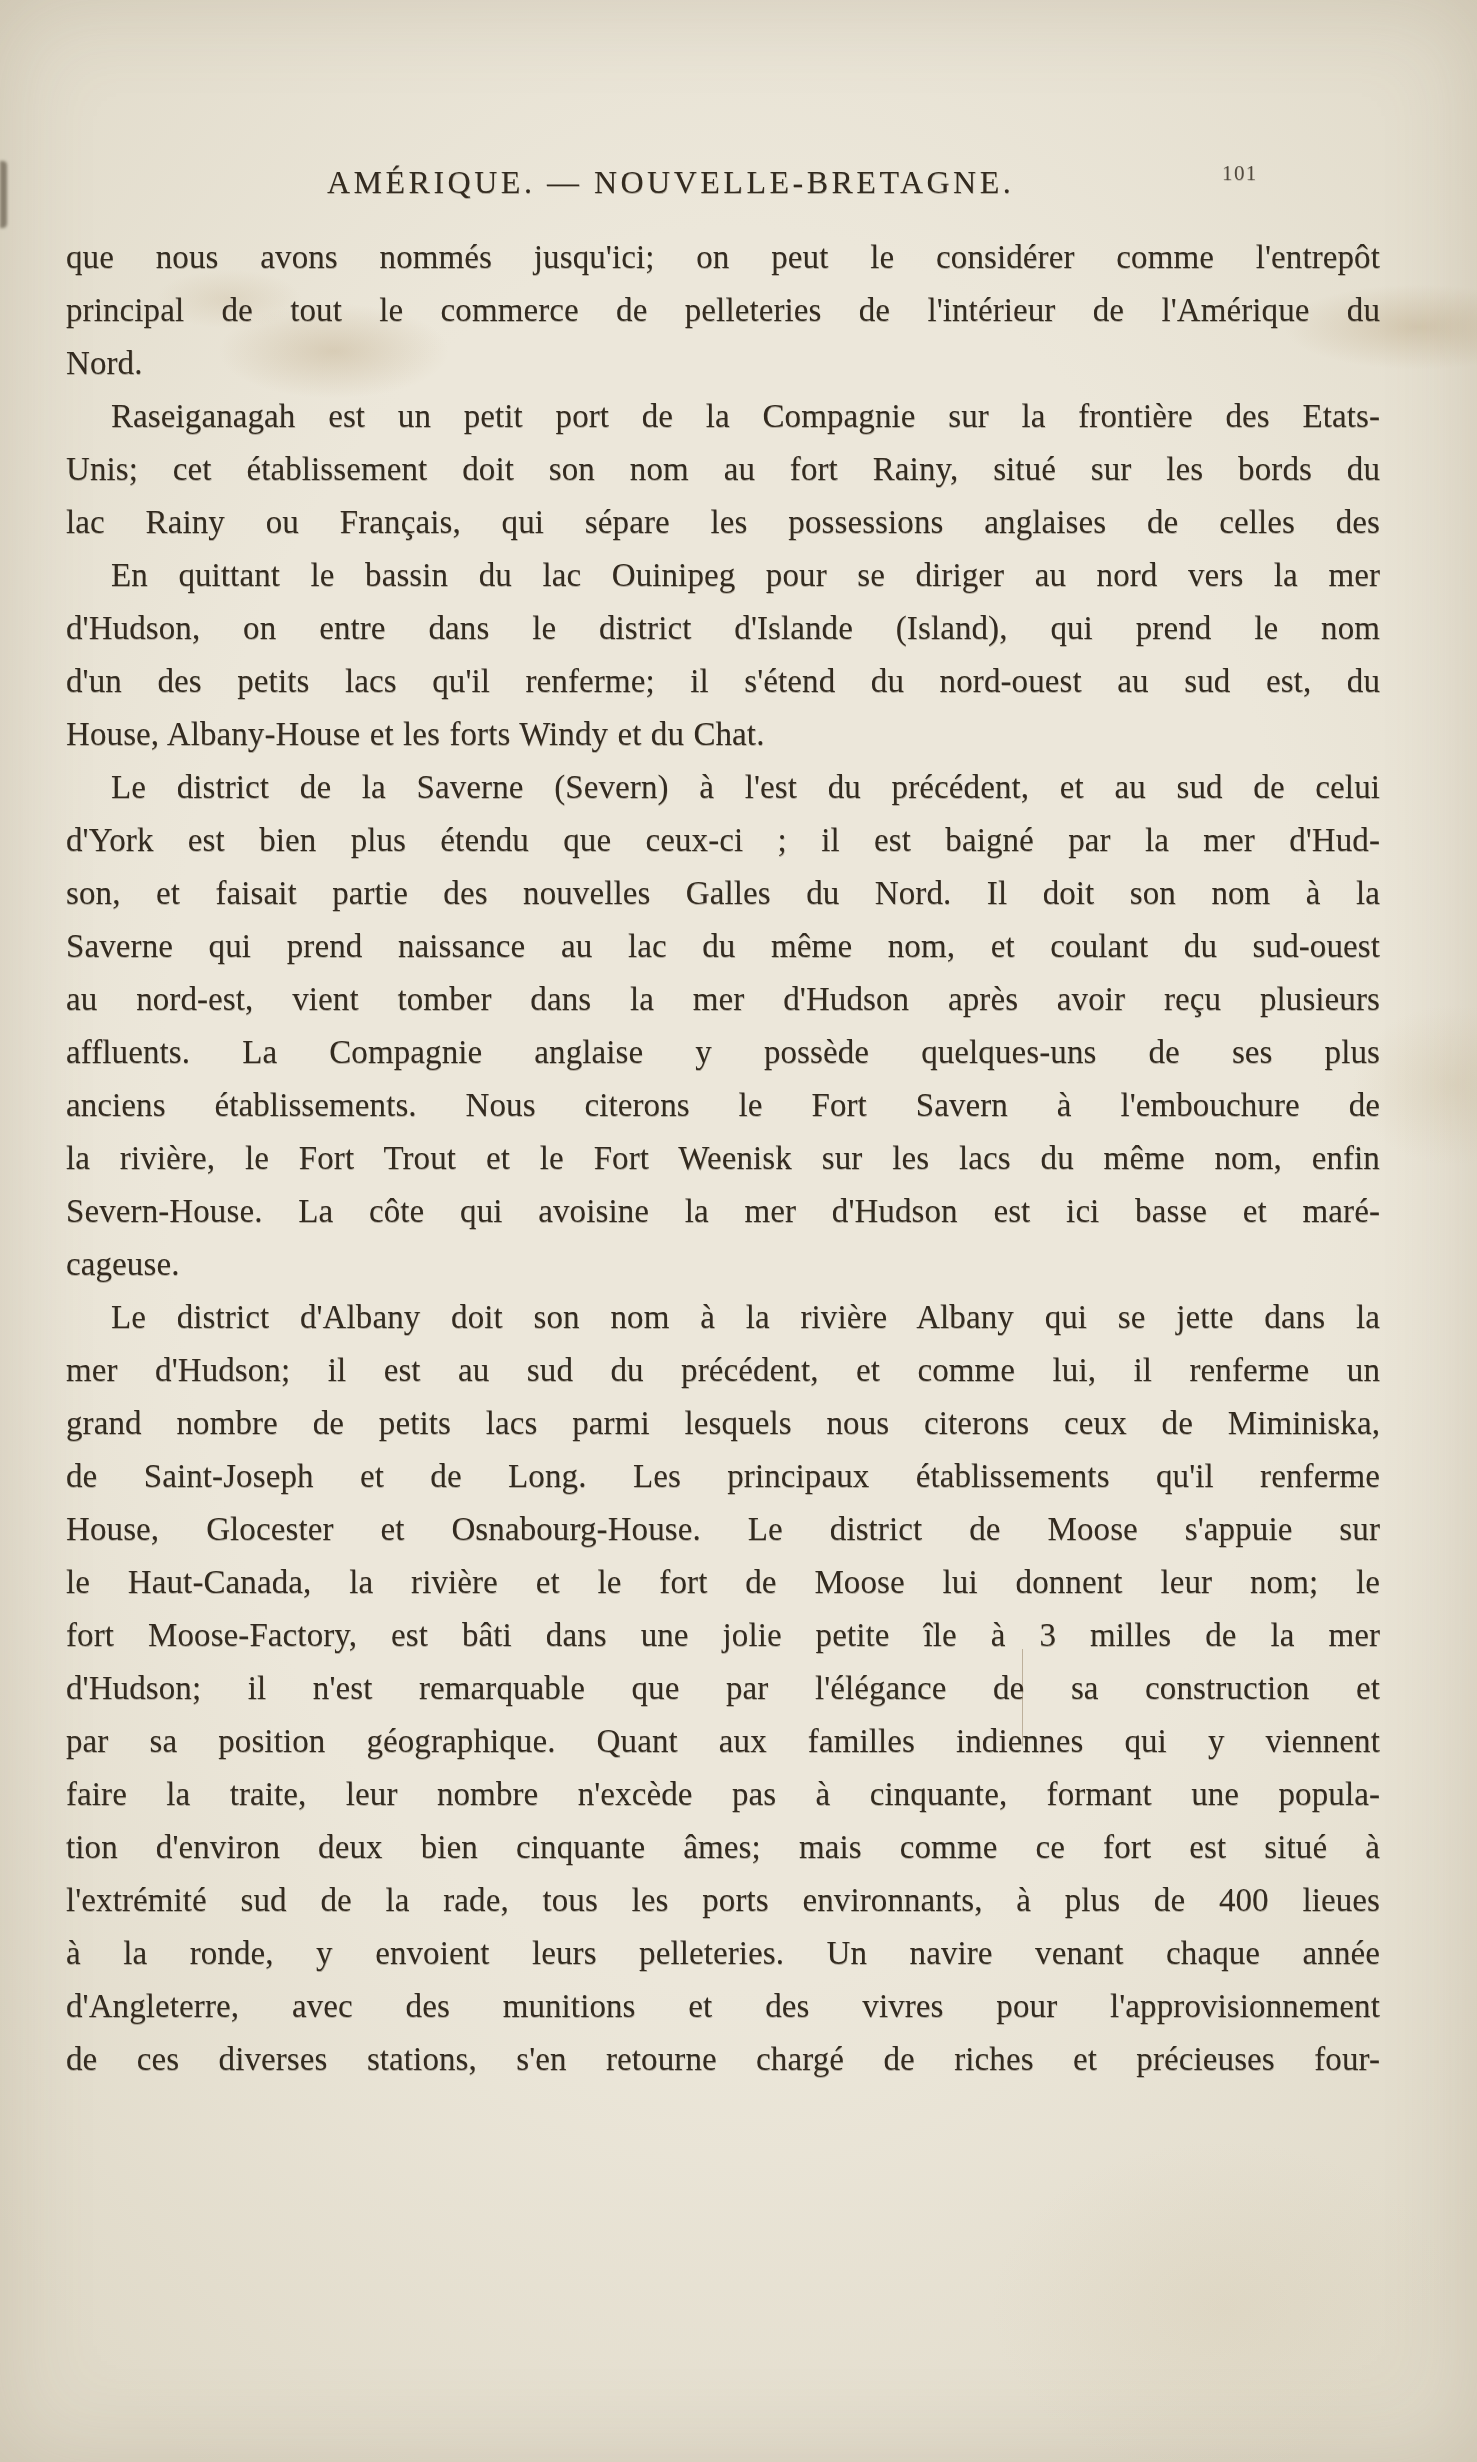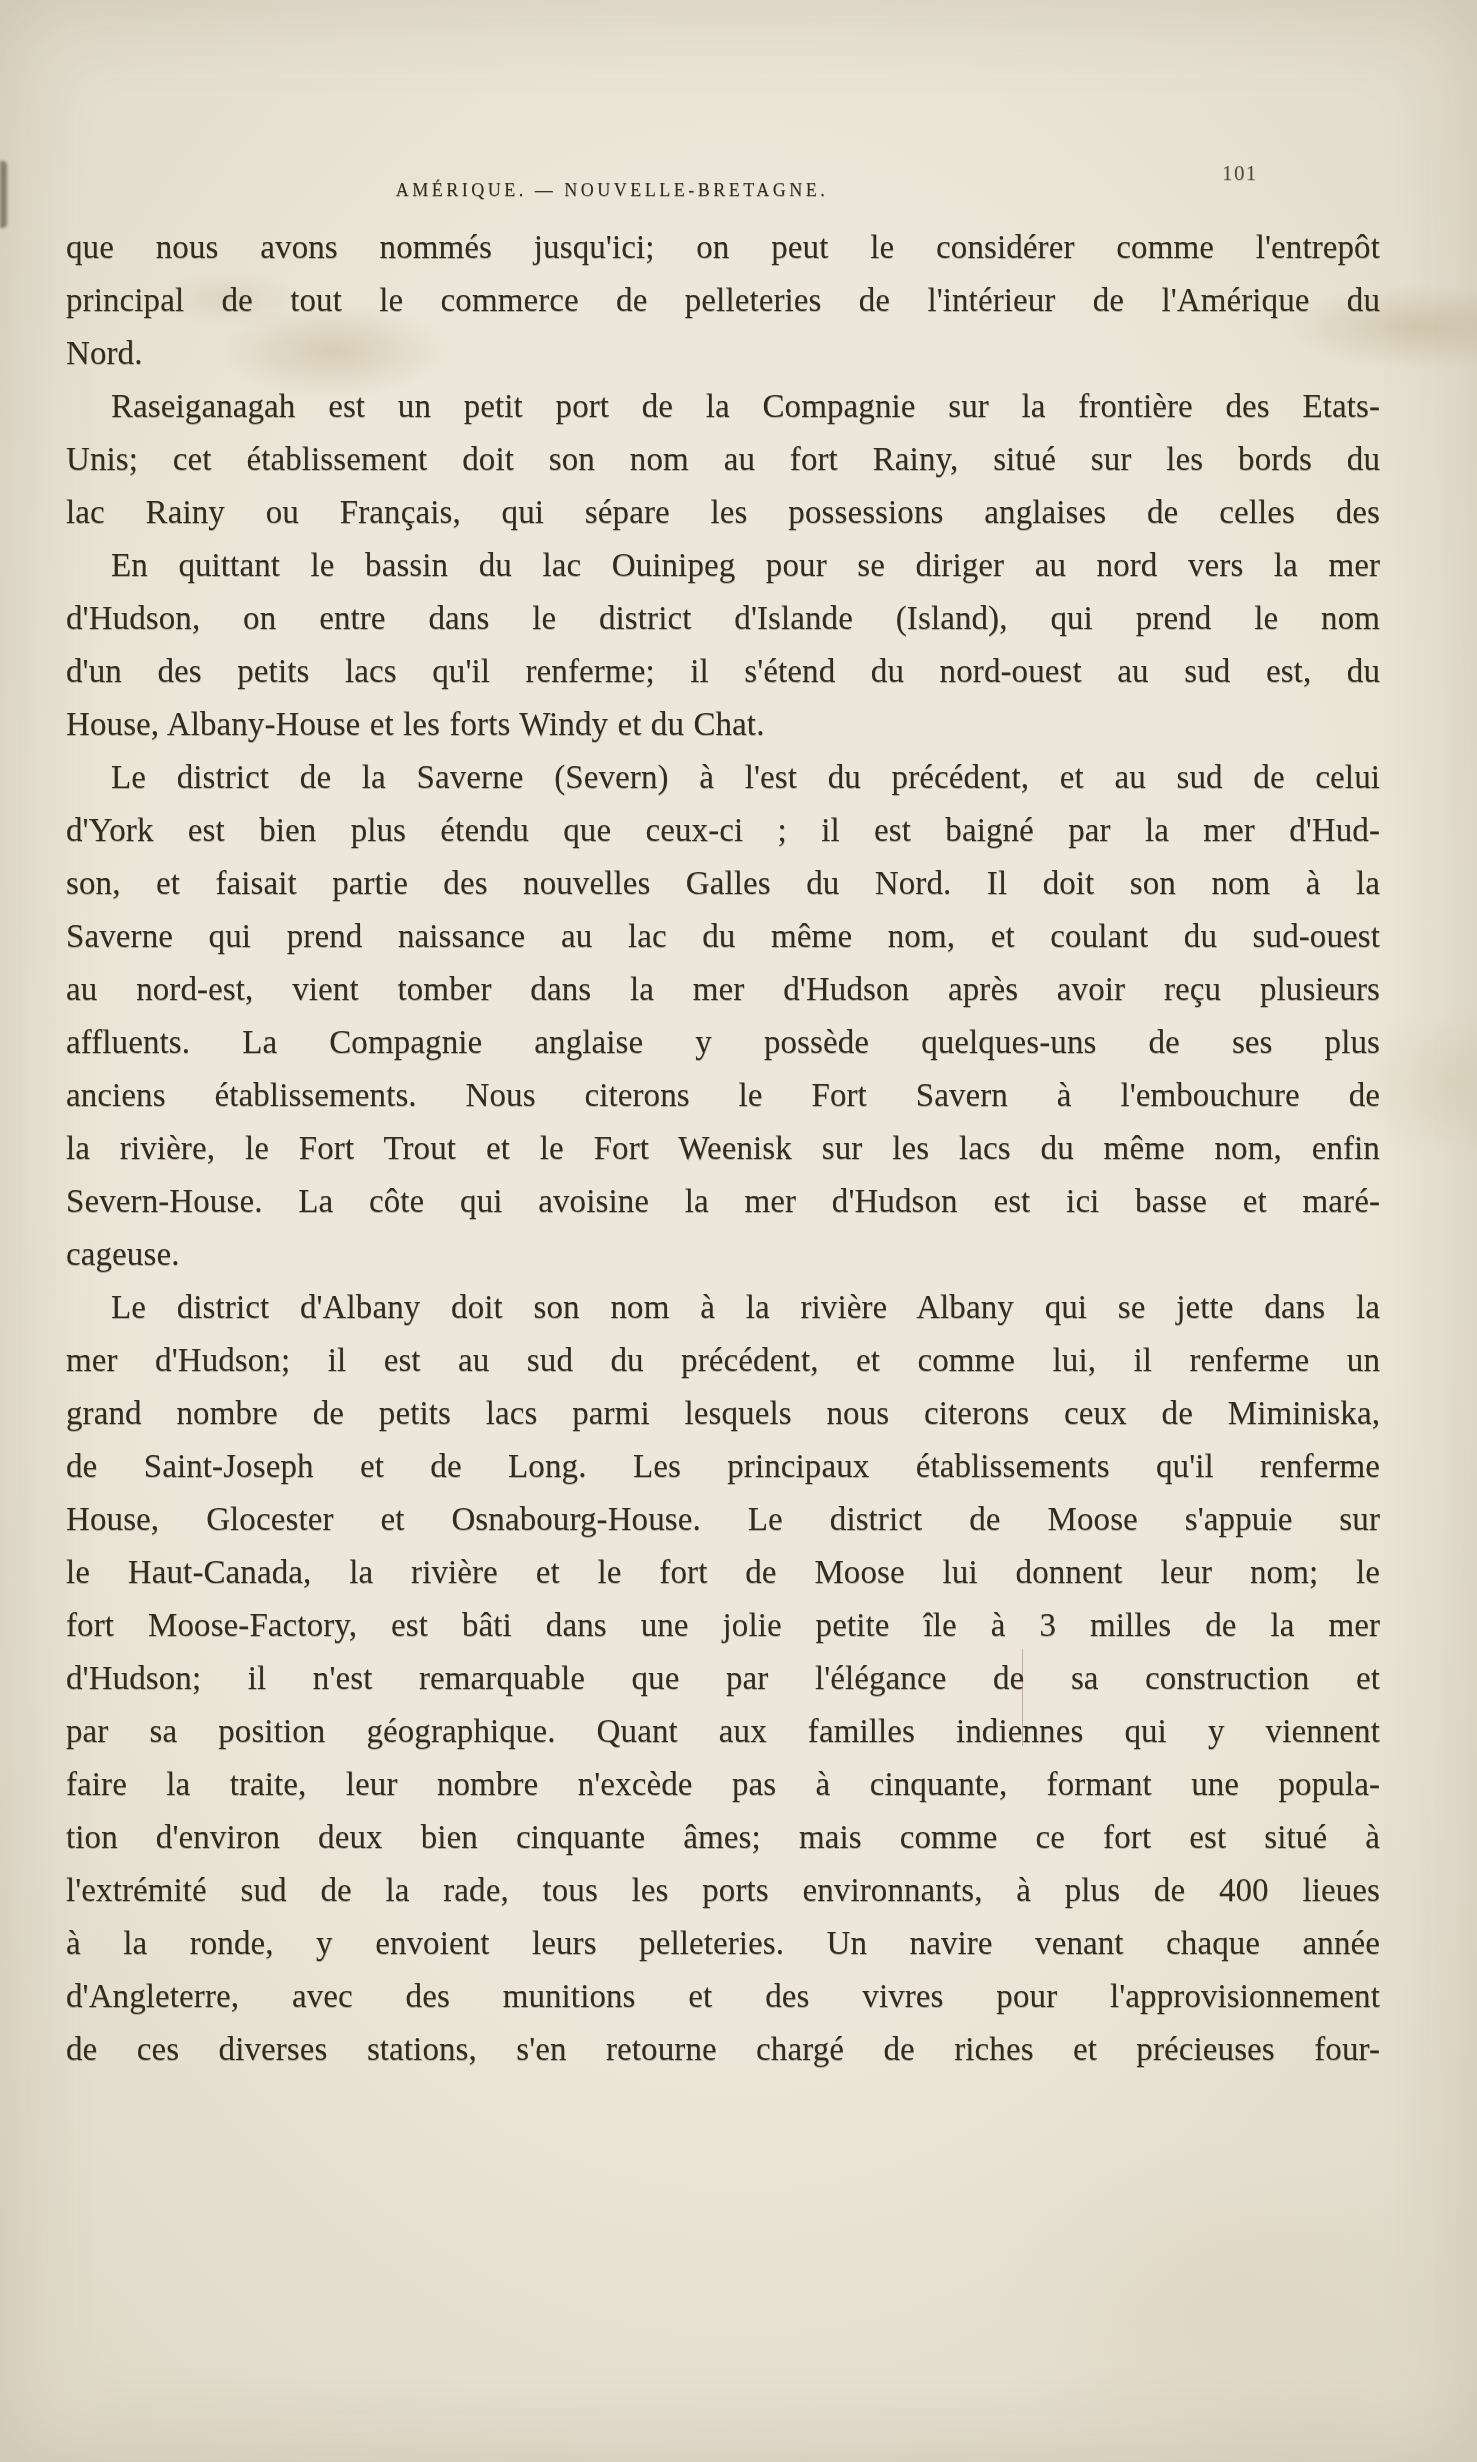--- a/index.html
+++ b/index.html
@@ -45,40 +45,40 @@
   .running-head {
     position: absolute;
     top: 164px;
     left: 0;
     width: 100%;
     height: 42px;
   }
   .running-title {
     position: absolute;
     left: 327px;
-    top: 16px;
+    top: 0;
     width: 570px;
     text-align: center;
-    font-size: 18px;
+    font-size: 32px;
     letter-spacing: 3.5px;
     white-space: nowrap;
     text-shadow: 0.3px 0.6px 0.6px rgba(60, 48, 35, 0.35);
   }
   .page-number {
     position: absolute;
     left: 1222px;
     top: -2.8px;
     font-size: 21px;
     letter-spacing: 1.4px;
     opacity: 0.82;
     text-shadow: 0.3px 0.6px 0.6px rgba(60, 48, 35, 0.3);
   }
   .text-block {
     position: absolute;
-    top: 221px;
+    top: 231px;
     left: 66px;
     width: 1314px;
     font-size: 33px;
     line-height: 53px;
     letter-spacing: 0.1px;
     word-spacing: 1px;
     text-shadow: 0.3px 0.6px 0.6px rgba(60, 48, 35, 0.33);
   }
   .line {
     text-align: justify;

